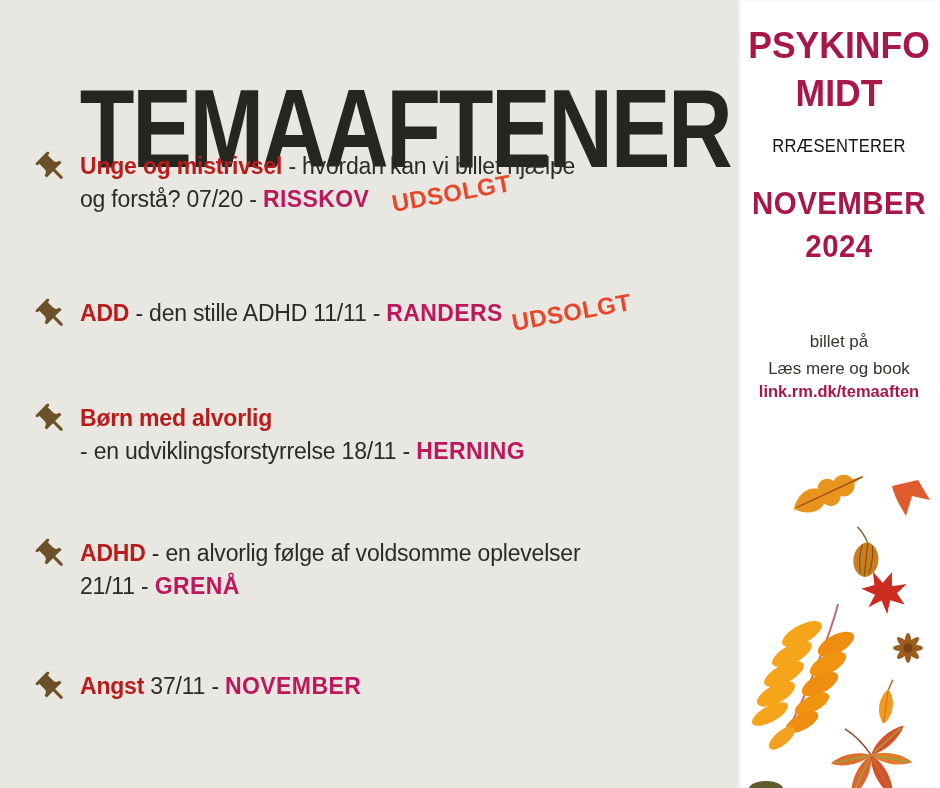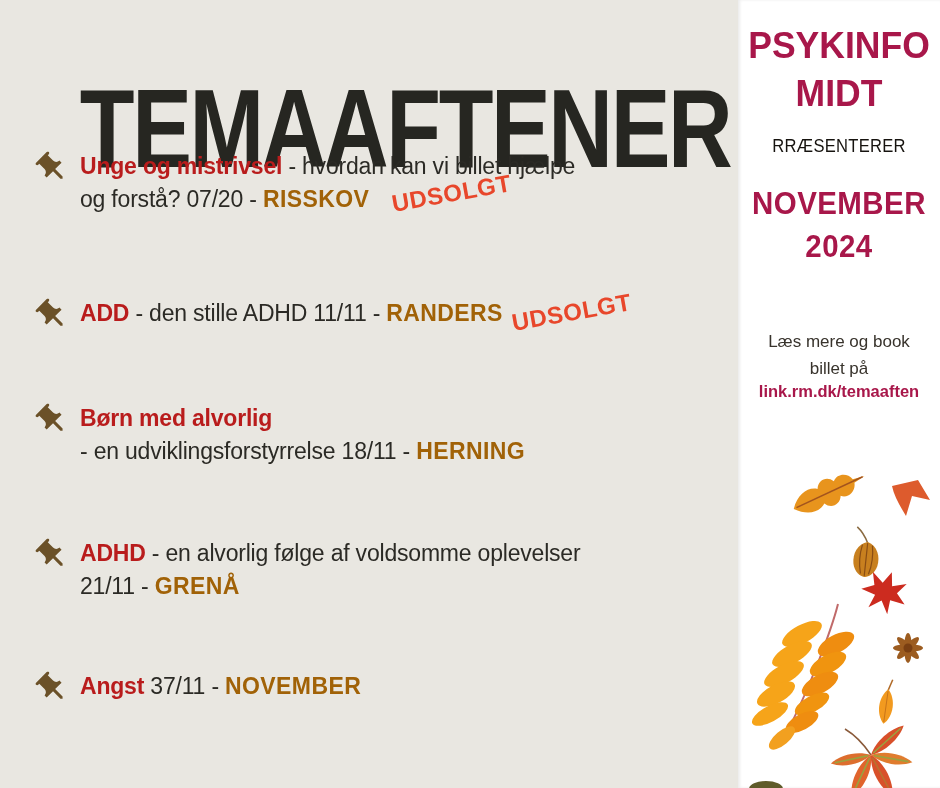--- a/index.html
+++ b/index.html
@@ -12,21 +12,21 @@
   .title{
     position:absolute;left:0;top:0;width:738px;text-align:center;
     font-size:112px;line-height:108px;font-weight:bold;color:#262621;
     letter-spacing:-3px;transform:scaleX(0.80);white-space:nowrap;
   }
   .event{position:absolute;left:28px;width:700px;}
   .pin{position:absolute;left:0;top:0;width:36px;height:36px;}
   .pin svg{width:36px;height:36px;transform:rotate(-45deg);}
   .etext{margin-left:46px;font-size:23px;line-height:33px;color:#2b2a25;letter-spacing:-0.2px;}
   .etext b{font-weight:bold;color:#b91c1c;text-align:center;}
-  .loc{font-weight:bold;color:#a16207;letter-spacing:0.4px;}
+  .loc{font-weight:bold;color:#be185d;letter-spacing:0.4px;}
   .soldout{
     position:absolute;font-size:24px;font-weight:bold;color:#e8472b;
     letter-spacing:0.5px;transform:rotate(-10deg);transform-origin:left center;
     white-space:nowrap;
   }
   
   .sidebar{
     position:absolute;left:738px;top:0;width:202px;height:788px;
     background:#ffffff;box-shadow:inset 2px 0 3px rgba(0,0,0,0.08);
   }
@@ -135,22 +135,22 @@
     </div>
 
     <div class="presents">RRÆSENTERER</div>
 
     <div class="month">
       <div>NOVEMBER</div>
       <div>2024</div>
     </div>
 
     <div class="cta">
+      <div>billet på</div>
       <div>Læs mere og book</div>
-      <div>billet på</div>
     </div>
 
     <a href="#" class="link">link.rm.dk/temaaften</a>
 
     <svg class="decor" viewBox="0 0 202 330">
 
       <g transform="translate(92,34) rotate(-115)">
         <path fill="#e8941d" d="M0,-40 C12,-30 14,-18 8,-10 C16,-6 16,4 8,8 C14,14 10,24 2,26 L0,38 L-2,26 C-10,24 -14,14 -8,8 C-16,4 -16,-6 -8,-10 C-14,-18 -12,-30 0,-40 Z"></path>
         <path stroke="#a3541e" stroke-width="1.6" fill="none" d="M0,-37 L0,36"></path>
       </g>

